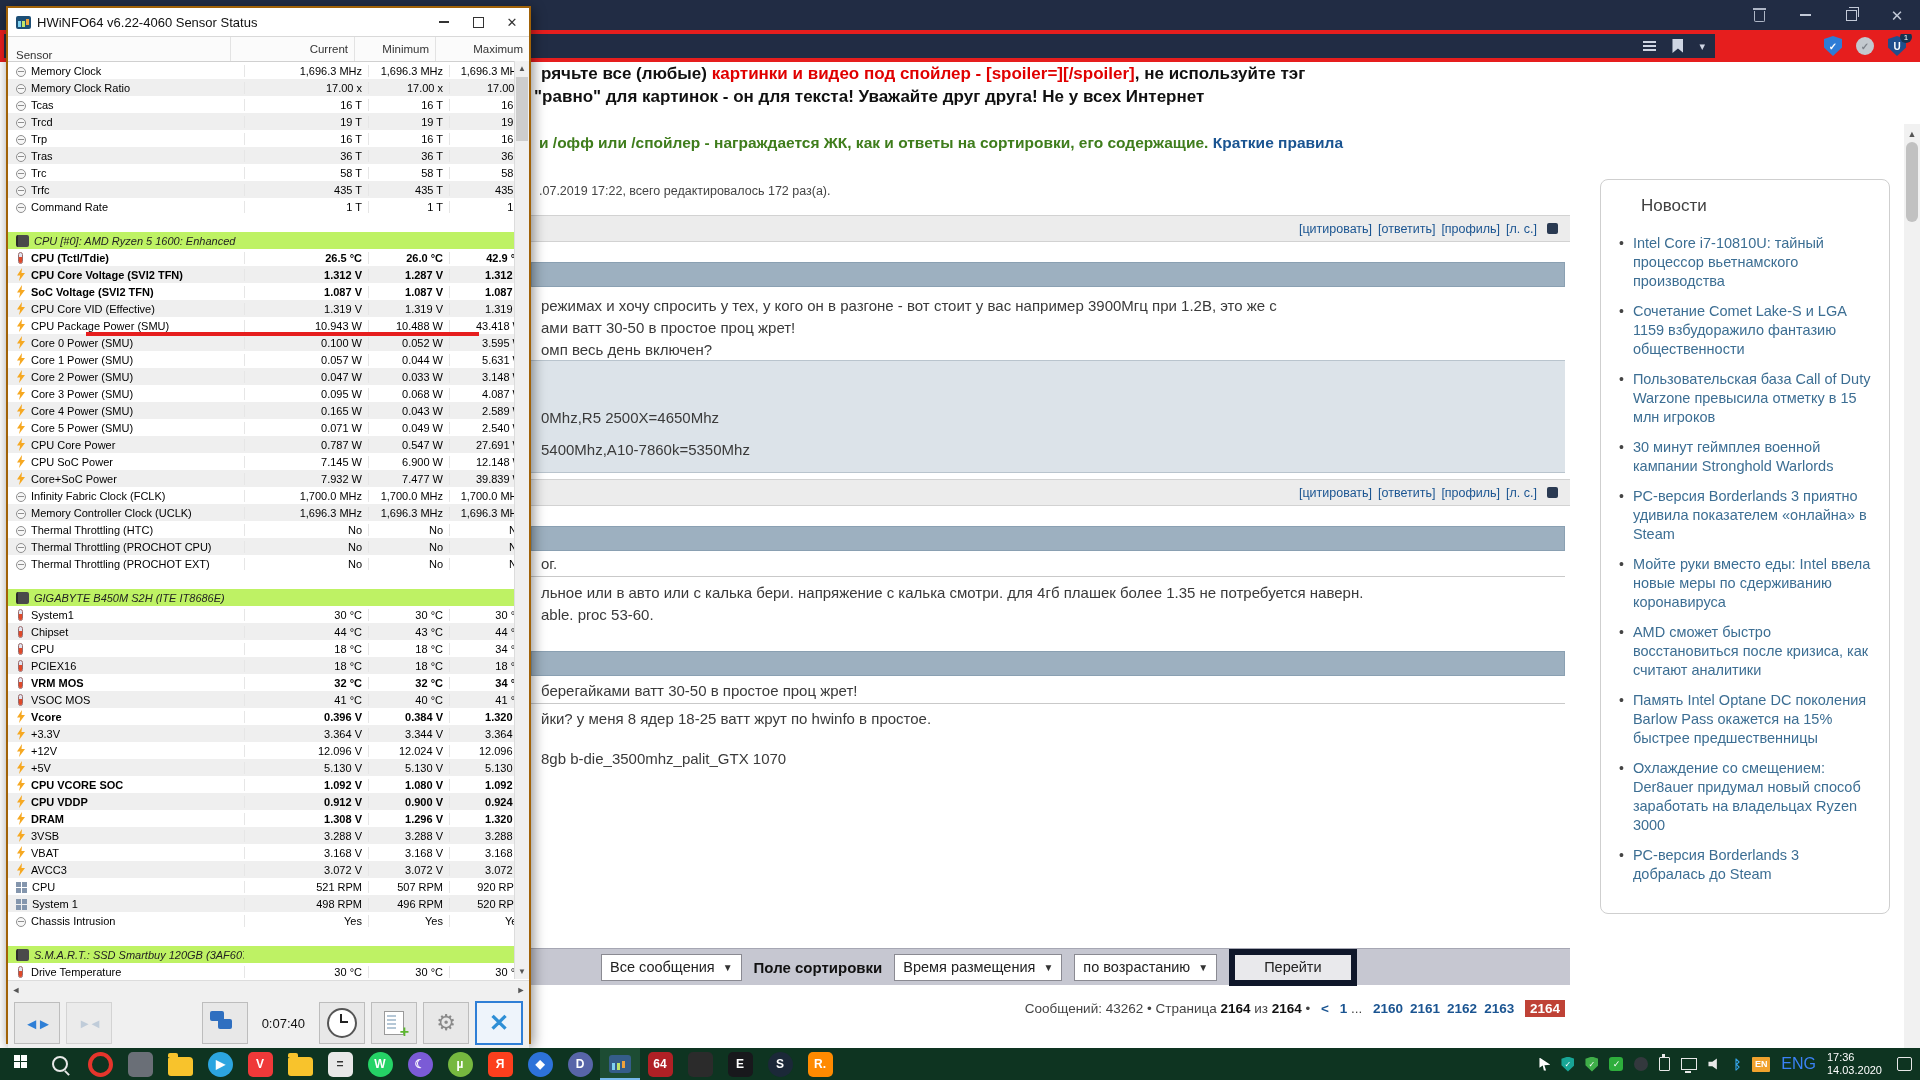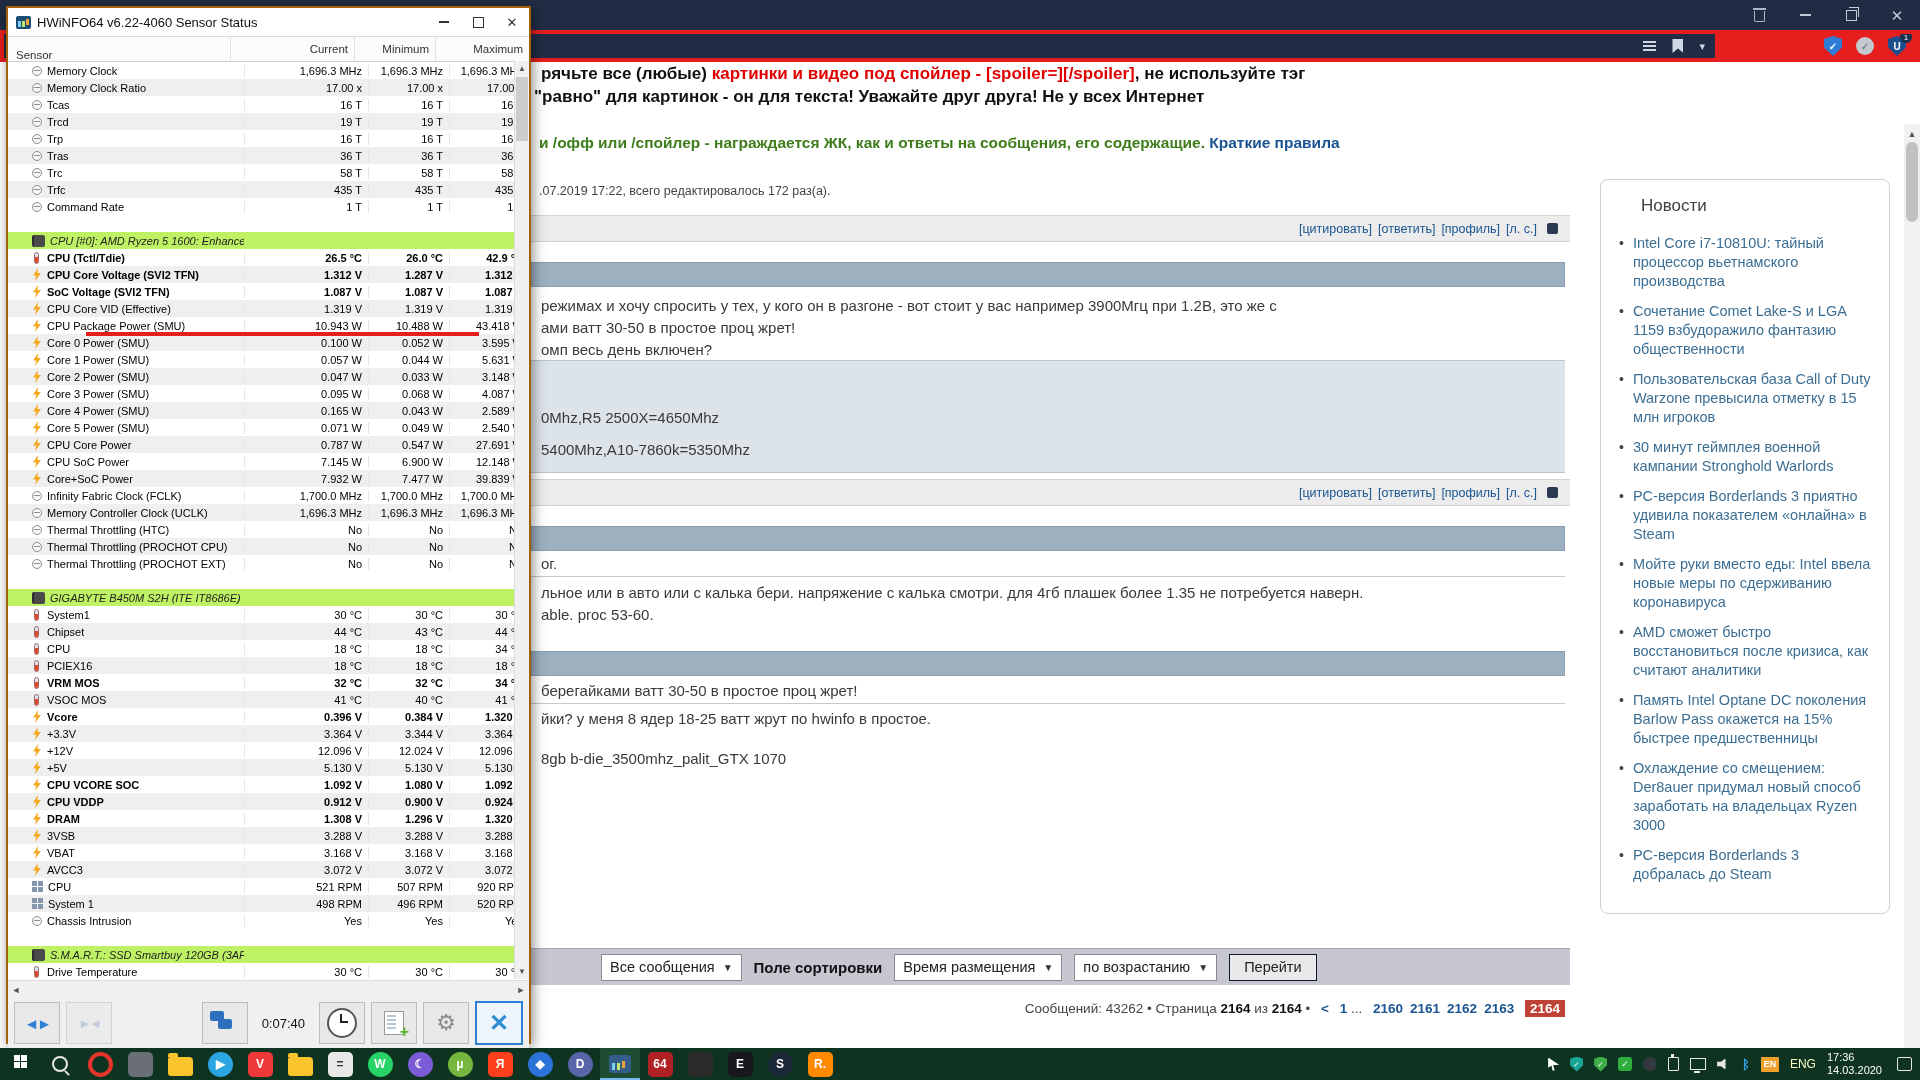--- a/index.html
+++ b/index.html
@@ -43,21 +43,21 @@
   .post-hdr a{color:#1a5491;font-size:12.5px;text-decoration:none}
   .report-sq{width:11px;height:11px;background:#2a3a52;border-radius:2px;margin-left:4px}
   .qbar{position:absolute;left:531px;width:1034px;height:25px;background:#9db0c0;border:1px solid #8aa0b2;box-sizing:border-box}
   .ptext{font-size:15px;color:#3a3a3a}
   .sigbox{position:absolute;left:531px;width:1034px;height:113px;background:#dce3e9;border-top:1px solid #b9c4cd;border-bottom:1px solid #b9c4cd;box-sizing:border-box}
   .divline{position:absolute;left:531px;width:1034px;height:1px;background:#c9c9c9}
   .sort-row{position:absolute;left:531px;top:948px;width:1039px;height:37px;background:#c6c7d1;border-top:1px solid #a6a7b3;display:flex;align-items:center;gap:12px;padding-left:70px;box-sizing:border-box}
   .fake-select{height:25px;background:#fff;border:1px solid #8a8a92;display:flex;align-items:center;gap:8px;padding:0 8px;font-size:14.5px;color:#222}
   .fake-select .arr{font-size:10px;color:#333}
   .sort-label{font-weight:bold;font-size:15px;color:#111}
-  .go-btn{height:25px;background:#e9e9ec;border:1px solid #0f172a;padding:0 14px;font-size:14.5px;color:#222;display:flex;align-items:center}
+  .go-btn{height:25px;background:#e9e9ec;border:6px solid #0f172a;padding:0 29px;font-size:14.5px;color:#222;display:flex;align-items:center}
   .pagination{position:absolute;left:531px;top:1000px;width:1034px;text-align:right;font-size:13.5px;color:#444}
   .pagination b{color:#111}
   .pagination a{color:#1a5491;font-weight:bold;text-decoration:none;margin-left:7px}
   .cur-page{display:inline-block;margin-left:7px;padding:1px 5px;background:#bf4236;color:#fff;font-weight:bold}
 
   
   .news-card{position:absolute;left:1600px;top:117px;width:290px;background:#fff;border:1px solid #cfcfcf;border-radius:8px;padding:16px 14px 18px 18px;box-sizing:border-box;z-index:1}
   .news-title{font-weight:normal;font-size:17px;color:#404040;margin:0 0 18px 22px}
   .news-item{display:flex;gap:9px;margin-bottom:11px}
   .news-item .dot{color:#444;font-size:14px;line-height:19px}
@@ -76,21 +76,21 @@
   .hw-ctl .mini{width:10px;height:1.5px;background:#333}
   .hw-ctl .maxi{width:9px;height:9px;border:1.5px solid #333}
   .hw-ctl.close-x{font-size:13px}
   .hw-colhdr{height:24px;background:#fbfbfb;border-bottom:1px solid #d0d0d0;display:flex;font-size:11.5px;color:#333;align-items:flex-end}
   .hw-colhdr .c-label{flex:1;padding-left:8px}
   .hw-colhdr .c-val{text-align:right;padding-right:6px;border-left:1px solid #e3e3e3;height:100%;display:flex;align-items:center;justify-content:flex-end;box-sizing:border-box}
   .hw-table{position:relative;height:918px;overflow:hidden;background:#fff}
   .hw-row{display:flex;height:17px;align-items:center;font-size:11px;color:#000;position:relative}
   .hw-row.odd{background:#efefef}
   .hw-row.bold{font-weight:bold}
-  .hw-row .lbl{flex:1;padding-left:24px;display:flex;align-items:center;overflow:hidden;white-space:nowrap}
+  .hw-row .lbl{flex:1;padding-left:8px;display:flex;align-items:flex-end;overflow:hidden;white-space:nowrap}
   .hw-row .cell{width:124px;text-align:right;padding-right:6px;border-left:1px solid #e6e6e6;box-sizing:border-box;white-space:nowrap}
   .hw-row .cell.c2{width:81px}
   .hw-row .cell.c3{width:80px}
   .hw-row.section{background:#bef264;font-style:italic;color:#222}
   .hw-row.spacer{background:#fff}
   .hw-row.redline::after{content:"";position:absolute;left:78px;right:50px;bottom:-2px;height:4px;background:#e61e1e;z-index:6}
   .ic{display:inline-block;margin-right:5px;flex-shrink:0}
   .ic-clk{width:10px;height:10px;border:1.5px solid #8f8f8f;border-radius:50%;background:#f7f7f7;position:relative;box-sizing:border-box}
   .ic-clk::after{content:"";position:absolute;left:1px;right:1px;top:3px;height:1.5px;background:#8f8f8f}
   .ic-tmp{width:5px;height:12px;background:#dfe3ef;border:1px solid #9a6a6a;border-radius:3px;position:relative;margin-left:2px;margin-right:8px;box-sizing:border-box}
@@ -141,21 +141,21 @@
   .tray-shield{width:13px;height:15px;clip-path:polygon(50% 0,100% 15%,100% 58%,50% 100%,0 58%,0 15%);display:flex;align-items:center;justify-content:center;color:#fff;font-size:8px}
   .tray-sq{width:14px;height:14px;border-radius:3px;background:#2eae3c;color:#fff;font-size:9px;display:flex;align-items:center;justify-content:center}
   .tray-circle{width:14px;height:14px;border-radius:50%;background:#33383d}
   .usb-ic{width:9px;height:12px;border:1.5px solid #e8e8e8;border-radius:1px;position:relative}
   .usb-ic::after{content:"";position:absolute;left:2px;top:-4px;width:3px;height:3px;background:#e8e8e8}
   .mon-ic{width:14px;height:10px;border:1.5px solid #e8e8e8;position:relative}
   .mon-ic::after{content:"";position:absolute;left:3px;bottom:-4px;width:6px;height:2px;background:#e8e8e8}
   .spk-ic{width:14px;height:12px;background:#e8e8e8;clip-path:polygon(0 32%,28% 32%,60% 5%,60% 95%,28% 68%,0 68%)}
   .bt-ic{color:#35a3e8;font-size:13px;font-weight:bold}
   .en-badge{width:18px;height:15px;background:#f0a22e;color:#fff;font-size:9px;font-weight:bold;display:flex;align-items:center;justify-content:center;border-radius:1px}
-  .lang-txt{color:#fef9c3;font-size:12px}
+  .lang-txt{color:#3b82f6;font-size:16px}
   .tray-clock{color:#fff;font-size:11px;line-height:13px;text-align:left}
   .notif-ic{width:13px;height:12px;border:1.5px solid #e8e8e8;border-radius:2px;position:relative;margin-left:4px}
 </style>
 </head>
 <body>
 
 <div class="bwr-titlebar">
   <div class="bwr-caption-btns">
     <div class="cap-btn">
         <span class="trash">
@@ -193,21 +193,21 @@
 <div class="red-box"></div>
 <div class="left-edge"></div>
 
 <div class="page">
 
   <div class="abs ann" style="left:541px;top:2px">
     <span>рячьте все (любые) </span><span class="red">картинки и видео под спойлер - [spoiler=][/spoiler]</span><span>, не используйте тэг</span>
   </div>
   <div class="abs ann" style="left:470px;top:25px">з знака "равно" для картинок - он для текста! Уважайте друг друга! Не у всех Интернет</div>
   <div class="abs green" style="left:539px;top:72px">
-    <span>и /офф или /спойлер - награждается ЖК, как и ответы на сообщения, его содержащие. </span><a href="#">Краткие правила</a>
+    <span>и /офф или /спойлер - награждается ЖК, как и ответы на сортировки, его содержащие. </span><a href="#">Краткие правила</a>
   </div>
   <div class="abs edited" style="left:539px;top:122px">.07.2019 17:22, всего редактировалось 172 раз(а).</div>
 
   <div class="post-hdr" style="top:153px">
       <a href="#">[цитировать]</a>
       <a href="#">[ответить]</a>
       <a href="#">[профиль]</a>
       <a href="#">[л. с.]</a>
       <span class="report-sq"></span>
     </div>

